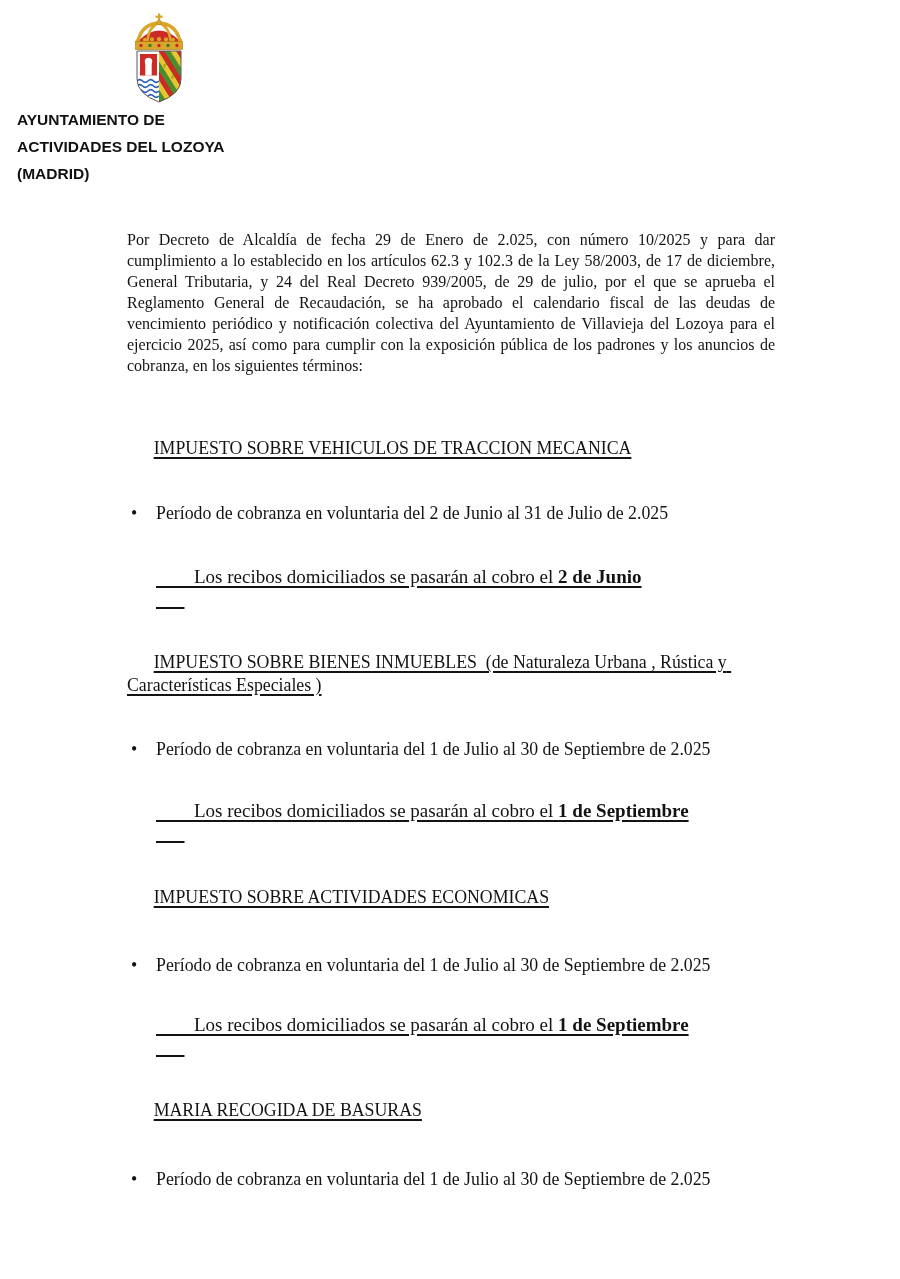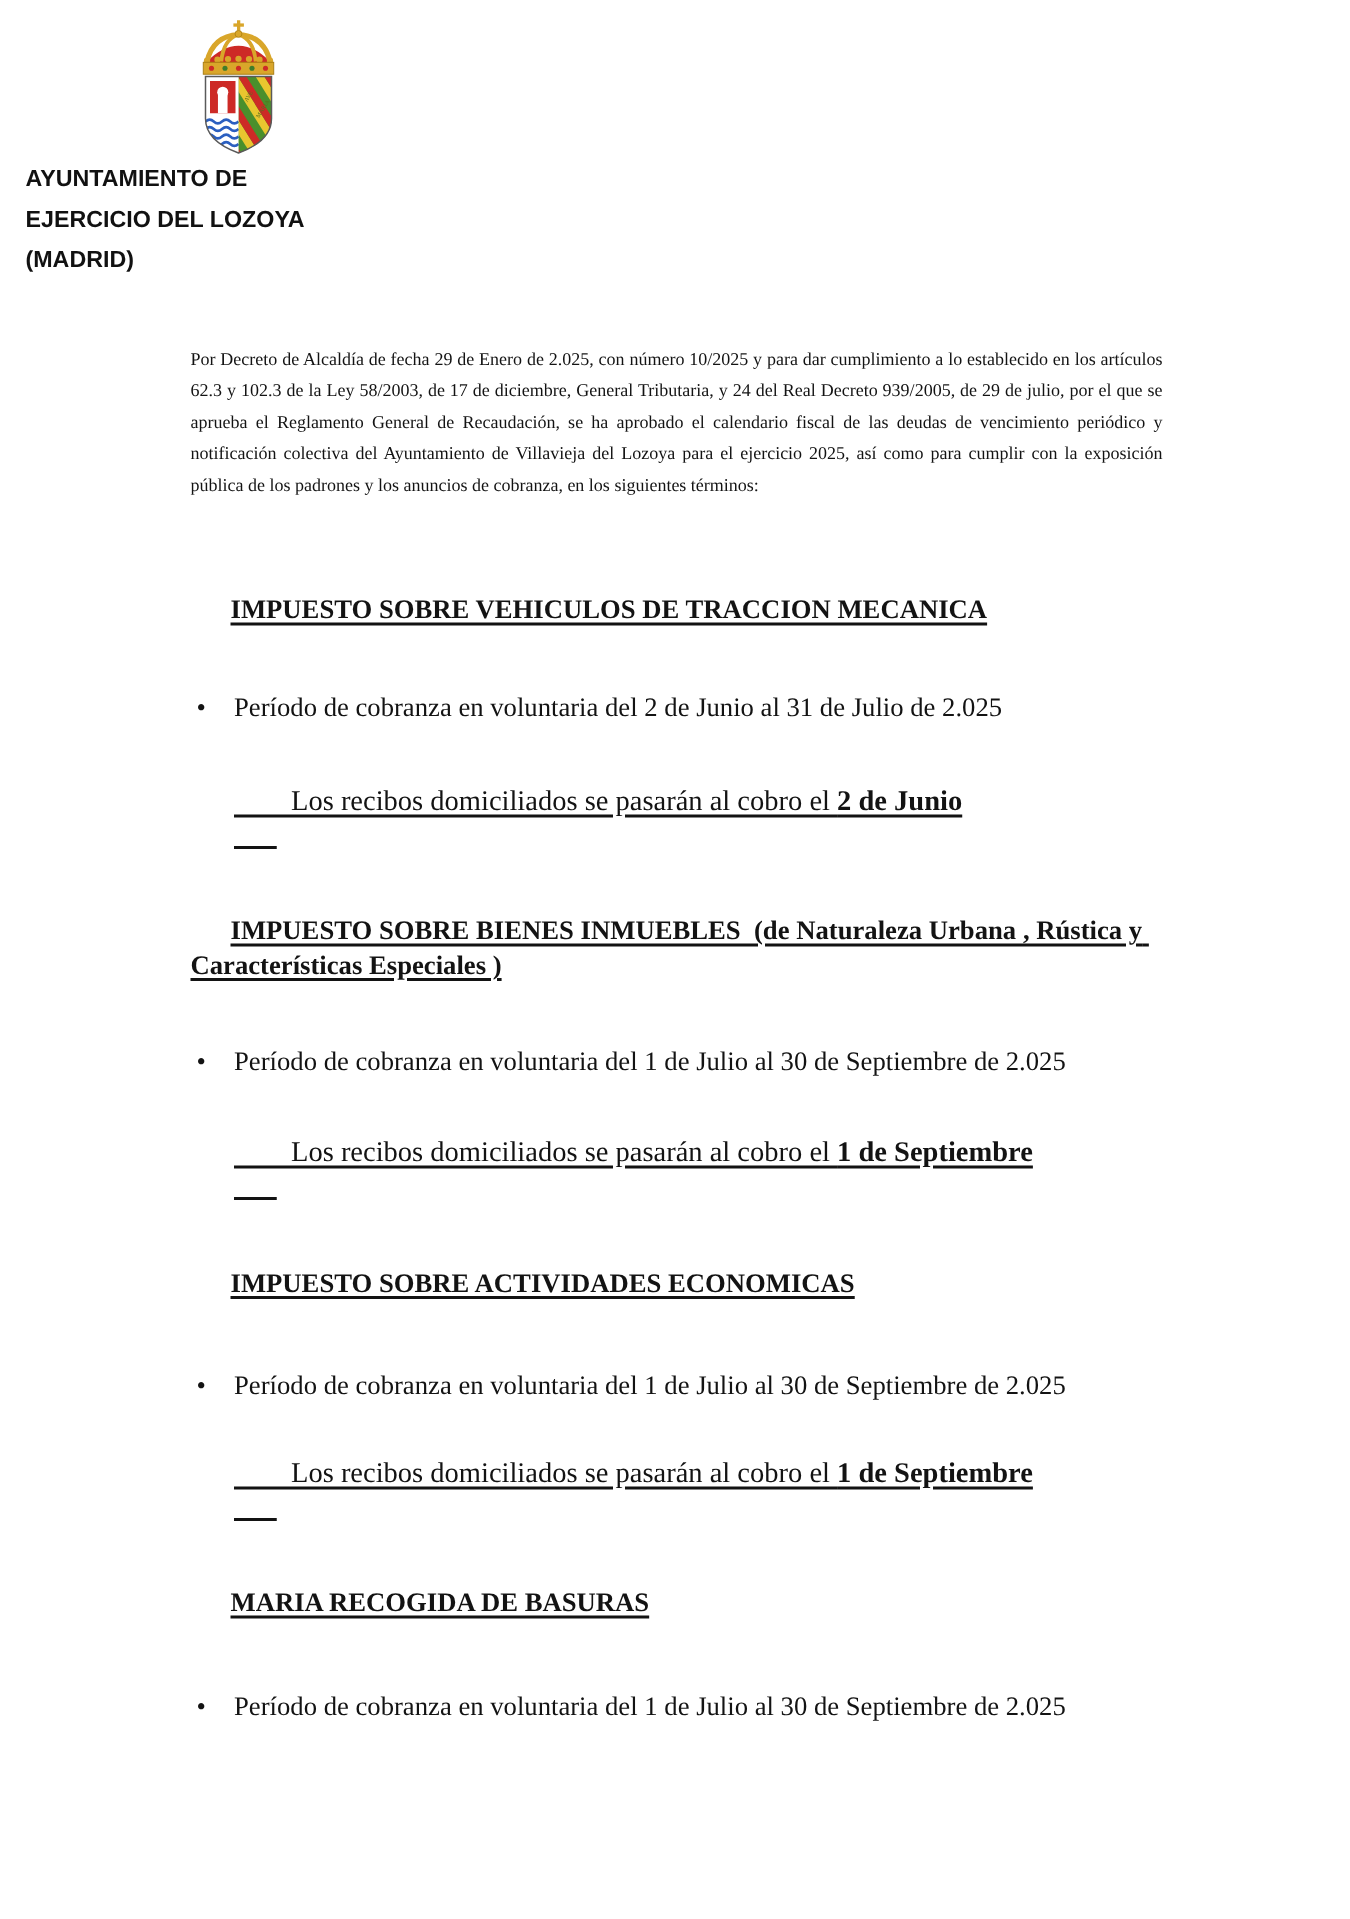--- a/index.html
+++ b/index.html
@@ -28,41 +28,41 @@
     line-height:27px;
     color:#111111;
   }
   
   .content{
     position:absolute;
     left:127px; top:229px;
     width:648px;
   }
   .intro{
-    font-size:12px;
+    font-size:16px;
     line-height:21px;
     text-align:justify;
   }
   .doc-title{
     margin-top:8px;
     text-align:center;
     font-size:20px;
     line-height:24px;
     font-weight:bold;
     white-space:pre-wrap;
   }
   .doc-title .u{
     text-decoration:underline;
     text-decoration-thickness:2px;
     text-underline-offset:3px;
   }
   .section-heading{
     font-size:17.8px;
     line-height:23px;
-    font-weight:bold;
+    font-weight:normal;
     white-space:pre-wrap;
   }
   .section-heading .u{
     text-decoration:underline;
     text-decoration-thickness:1.8px;
     text-underline-offset:3px;
   }
   .bullet-item{
     position:relative;
     padding-left:29px;
@@ -168,21 +168,21 @@
         </g>
         <text transform="rotate(-58 37 53)" x="35" y="54" font-size="4" font-family="Liberation Serif, serif" fill="#5a6e1e">AVE</text>
         <text transform="rotate(-58 46 62)" x="42" y="63" font-size="4" font-family="Liberation Serif, serif" fill="#5a6e1e">MARIA</text>
       </g>
       <path d="M9,38 H53 V66 Q53,81 31,89 Q9,81 9,66 Z" fill="none" stroke="#5a5a5a" stroke-width="1"></path>
     </g>
   </svg>
 
   <div class="org-block">
     <div>AYUNTAMIENTO DE</div>
-    <div>EJERCICIO DEL LOZOYA</div>
+    <div>ACTIVIDADES DEL LOZOYA</div>
     <div>(MADRID)</div>
   </div>
 
   <div class="content">
 
     <p class="intro" style="margin:0">Por Decreto de Alcaldía de fecha 29 de Enero de 2.025, con número 10/2025 y  para dar cumplimiento a lo establecido en los artículos 62.3 y 102.3 de la Ley 58/2003, de 17 de diciembre, General Tributaria, y 24 del Real Decreto 939/2005, de 29 de julio, por el que se aprueba el Reglamento General de Recaudación, se ha aprobado el calendario fiscal de las deudas de vencimiento periódico y notificación colectiva del Ayuntamiento de Villavieja del Lozoya para el ejercicio 2025, así como para cumplir con la exposición pública de los padrones y los anuncios de cobranza, en los siguientes términos:</p>
 
 
     <div class="section-heading mt-h1">
       <span class="u">IMPUESTO SOBRE VEHICULOS DE TRACCION MECANICA</span>

